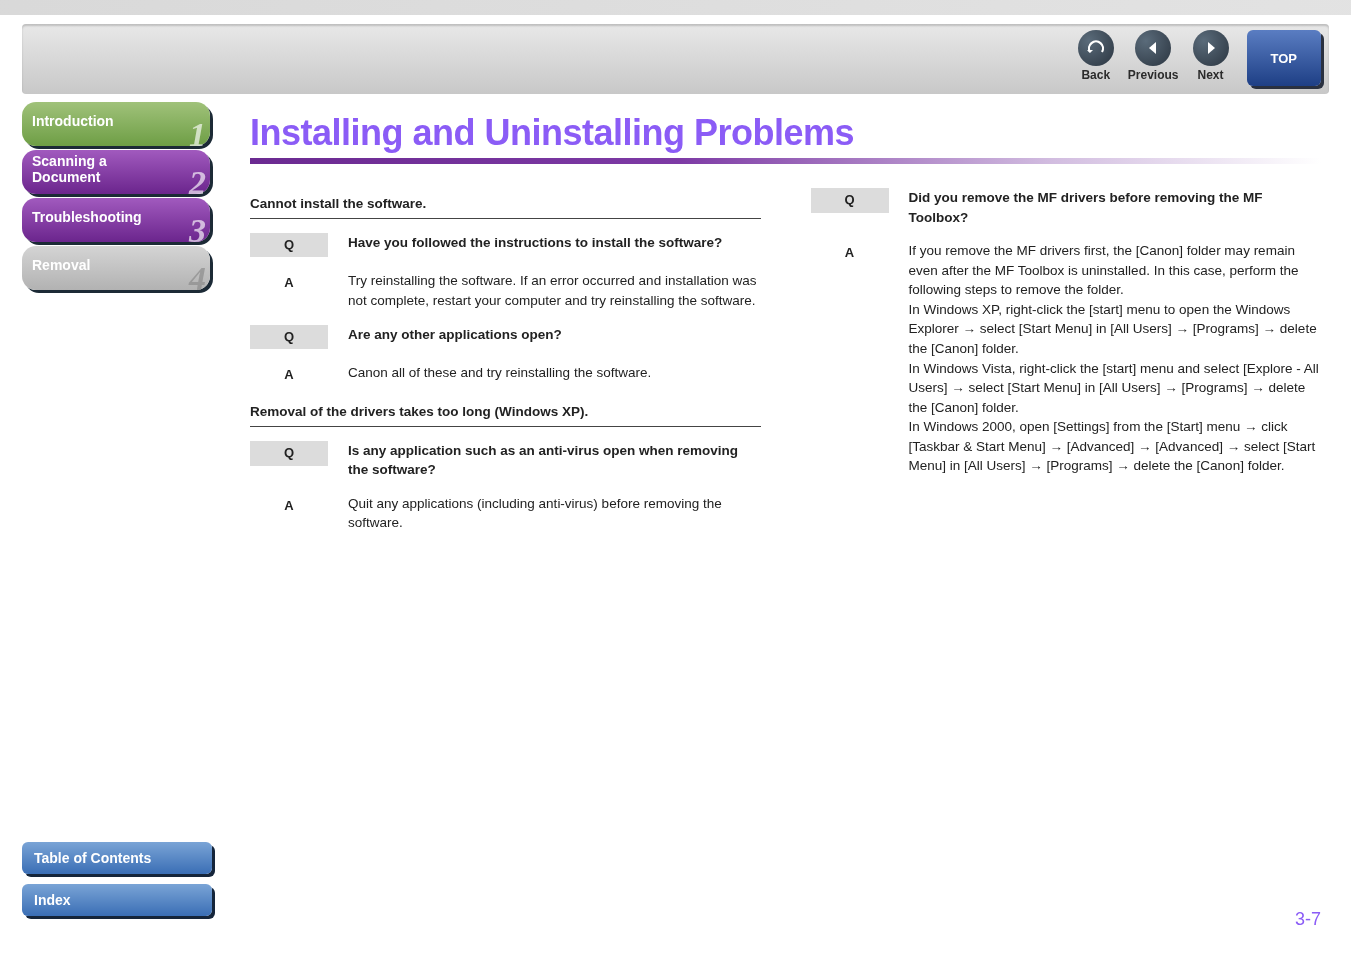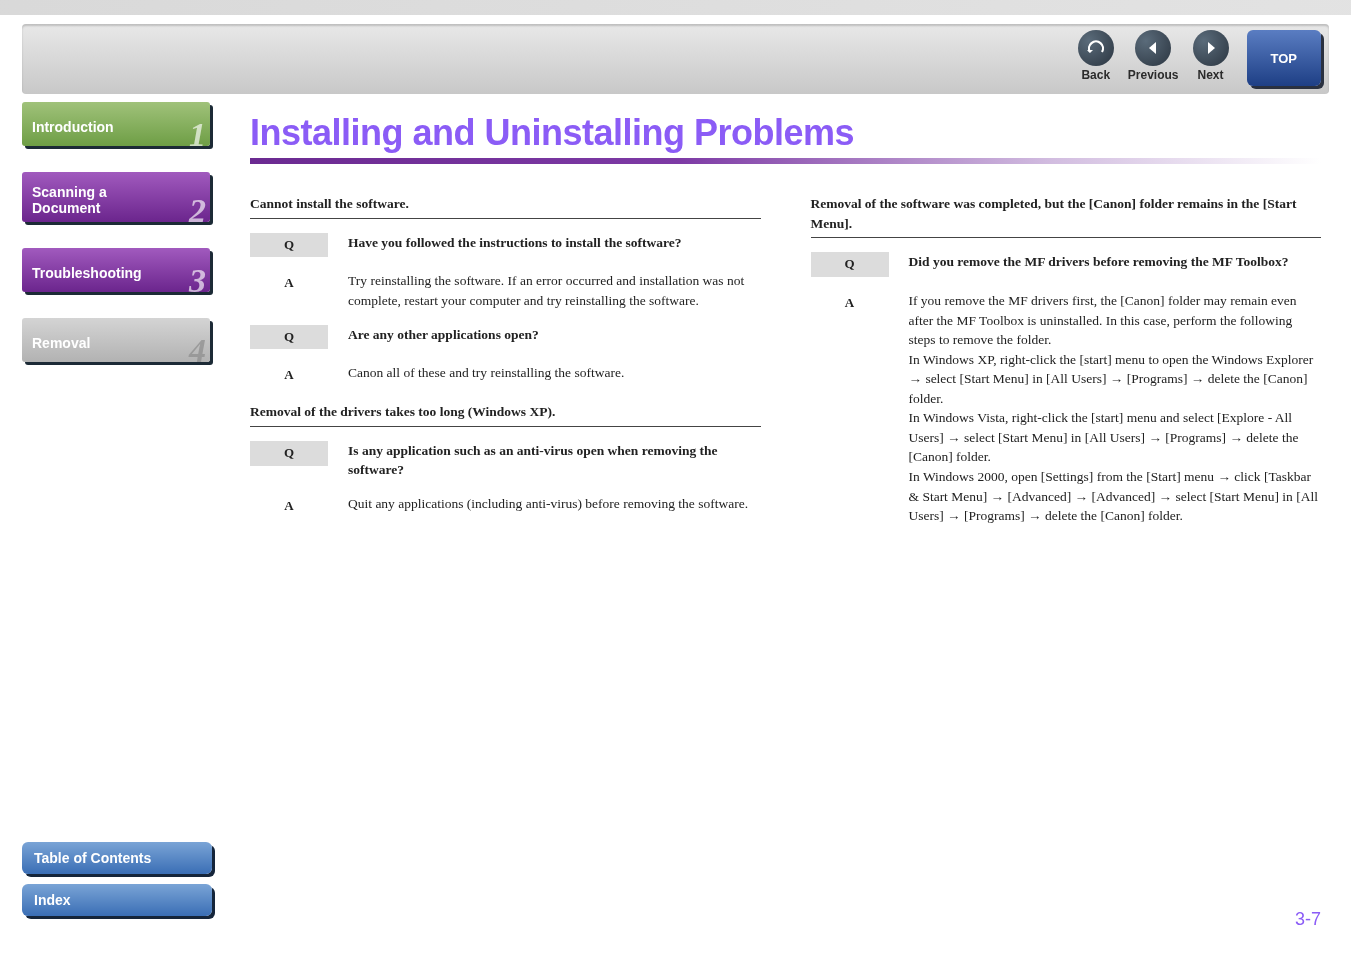--- a/index.html
+++ b/index.html
@@ -5,32 +5,32 @@
   * { margin: 0; padding: 0; box-sizing: border-box; }
   body { font-family: Arial, Helvetica, sans-serif; background: #fff; width: 1351px; height: 954px; overflow: hidden; position: relative; }
   .topbar { position: absolute; top: 0; left: 0; right: 0; height: 15px; background: linear-gradient(to right, #808080, #a0a0a0); opacity:.3; }
   .toolbar { position: absolute; top: 24px; left: 22px; right: 22px; height: 70px; background: linear-gradient(to bottom, #e8e8e8, #c8c8c8); border-radius: 4px; box-shadow: 0 2px 2px rgba(0,0,0,.18) inset, 1px 1px 1px rgba(255,255,255,.6); display: flex; justify-content: flex-end; align-items: flex-start; padding: 6px 8px 0 0; gap: 14px; }
   .nav-btn { display: flex; flex-direction: column; align-items: center; gap: 2px; cursor: pointer; }
   .nav-btn .circ { width: 36px; height: 36px; border-radius: 50%; background: radial-gradient(circle at 30% 30%, #5a6b7a, #2b3540); display: flex; align-items: center; justify-content: center; }
   .nav-btn .circ svg { fill: #fff; }
   .nav-btn span { font-size: 12px; font-weight: bold; color: #2b2b2b; text-align: center; }
   .top-btn { background: linear-gradient(to bottom, #5a7dc2, #1e3f85); color: #fff; font-weight: bold; font-size: 13px; padding: 14px 24px; border-radius: 6px; box-shadow: 3px 3px 0 #2a3140; cursor: pointer; display:flex; align-items:center; height:56px; margin-left:4px;}
   .sidebar { position: absolute; left: 22px; top: 102px; width: 188px; }
-  .side-item { position: relative; border-radius: 3px; box-shadow: 3px 3px 0 #1c2a36; color: #fff; font-weight: bold; font-size: 14px; padding: 12px 10px 6px 10px; margin-bottom: 26px; cursor: pointer; min-height:44px; display:flex; flex-direction:column; justify-content:center;}
+  .side-item { position: relative; border-radius: 14px; box-shadow: 3px 3px 0 #1c2a36; color: #fff; font-weight: bold; font-size: 14px; padding: 0 10px 6px 10px; margin-bottom: 4px; cursor: pointer; min-height:44px; display:flex; flex-direction:column; justify-content:center;}
   .side-item.grn { background: linear-gradient(to bottom, #a0c27a, #6e9e45); }
   .side-item.pur { background: linear-gradient(to bottom, #a15abe, #6b258d); }
   .side-item.gry { background: linear-gradient(to bottom, #d4d4d4, #b2b2b2); color:#fff; }
   .side-item .num { position: absolute; right: 4px; bottom: -6px; font-family: Georgia, serif; font-style: italic; font-size: 34px; color: rgba(255,255,255,.65); font-weight: bold; line-height:1;}
   .side-item.gry .num { color: rgba(140,140,140,.7); }
   .bot-tabs { position: absolute; left: 22px; bottom: 28px; width: 190px; }
   .bot-tab { background: linear-gradient(to bottom, #7aa4d6, #3a6eb5); color: #fff; font-weight: bold; font-size: 14px; padding: 8px 12px; border-radius: 6px; box-shadow: 3px 3px 0 #15253a; margin-bottom: 10px; cursor: pointer; }
   .content { position: absolute; left: 250px; top: 112px; right: 30px; }
   h1 { font-size: 36px; font-weight: 900; color: #8b5cf6; letter-spacing: -0.5px; margin-bottom: 4px; }
   .rule { height: 6px; background: linear-gradient(to right, #6b2a91 0%, #7d3aa5 40%, #d2bde0 75%, #fff 100%); margin-bottom: 24px; }
-  .cols { display: flex; gap: 50px; font-family: Liberation Serif, serif; }
+  .cols { display: flex; gap: 50px; }
   .col { flex: 1; font-size: 13.5px; color: #222; line-height: 1.45; }
   .sect { font-weight: bold; border-bottom: 1px solid #444; padding-bottom: 4px; margin-bottom: 14px; margin-top: 6px; }
   .qa { display: flex; gap: 20px; margin-bottom: 14px; align-items: flex-start; }
   .qa .lbl { width: 78px; background: #dcdcdc; text-align: center; font-weight: bold; font-size: 13px; padding: 3px 0; flex-shrink:0; }
   .qa.a .lbl { background: #fff; }
   .qa .txt { flex: 1; }
   .qa.q .txt { font-weight: bold; }
   .pagenum { position: absolute; right: 30px; bottom: 24px; font-size: 18px; color: #8b5cf6; }
 </style>
 </head>
@@ -118,21 +118,20 @@
       <div class="qa q">
           <div class="lbl">Q</div>
           <div class="txt">Is any application such as an anti-virus open when removing the software?</div>
         </div>
       <div class="qa a">
           <div class="lbl">A</div>
           <div class="txt">Quit any applications (including anti-virus) before removing the software.</div>
         </div>
     </div>
     <div class="col">
-      <div class="sect">Removal of the software was completed, but the [Canon] folder remains in the [Start Menu].</div>
       <div class="qa q">
           <div class="lbl">Q</div>
           <div class="txt">Did you remove the MF drivers before removing the MF Toolbox?</div>
         </div>
       <div class="qa a">
           <div class="lbl">A</div>
           <div class="txt" style="white-space:pre-line">If you remove the MF drivers first, the [Canon] folder may remain even after the MF Toolbox is uninstalled. In this case, perform the following steps to remove the folder.
 In Windows XP, right-click the [start] menu to open the Windows Explorer → select [Start Menu] in [All Users] → [Programs] → delete the [Canon] folder.
 In Windows Vista, right-click the [start] menu and select [Explore - All Users] → select [Start Menu] in [All Users] → [Programs] → delete the [Canon] folder.
 In Windows 2000, open [Settings] from the [Start] menu → click [Taskbar &amp; Start Menu] → [Advanced] → [Advanced] → select [Start Menu] in [All Users] → [Programs] → delete the [Canon] folder.</div>

